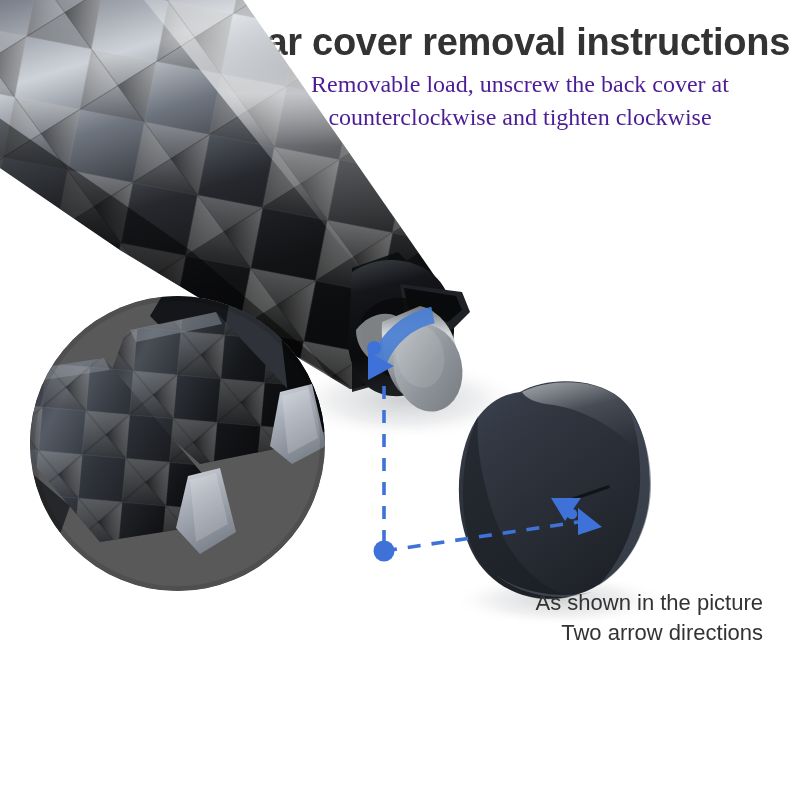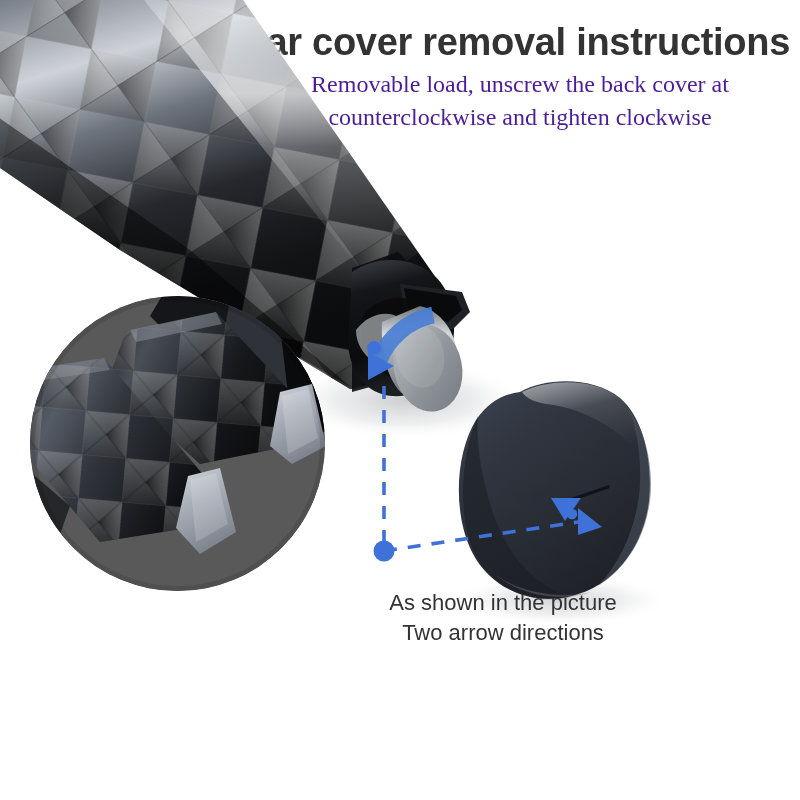--- a/index.html
+++ b/index.html
@@ -45,21 +45,21 @@
     line-height: 33px;
     font-family: Liberation Serif, serif;
   }
   .subtitle div { white-space: nowrap; }
 
   .caption {
     position: absolute;
     left: 243px;
     top: 588px;
     width: 520px;
-    text-align: center;
+    text-align: right;
     font-size: 22px;
     font-weight: normal;
     color: #333333;
     line-height: 29.5px;
     z-index: 40;
   }
   .caption div { white-space: nowrap; }
 
   
   .art {

